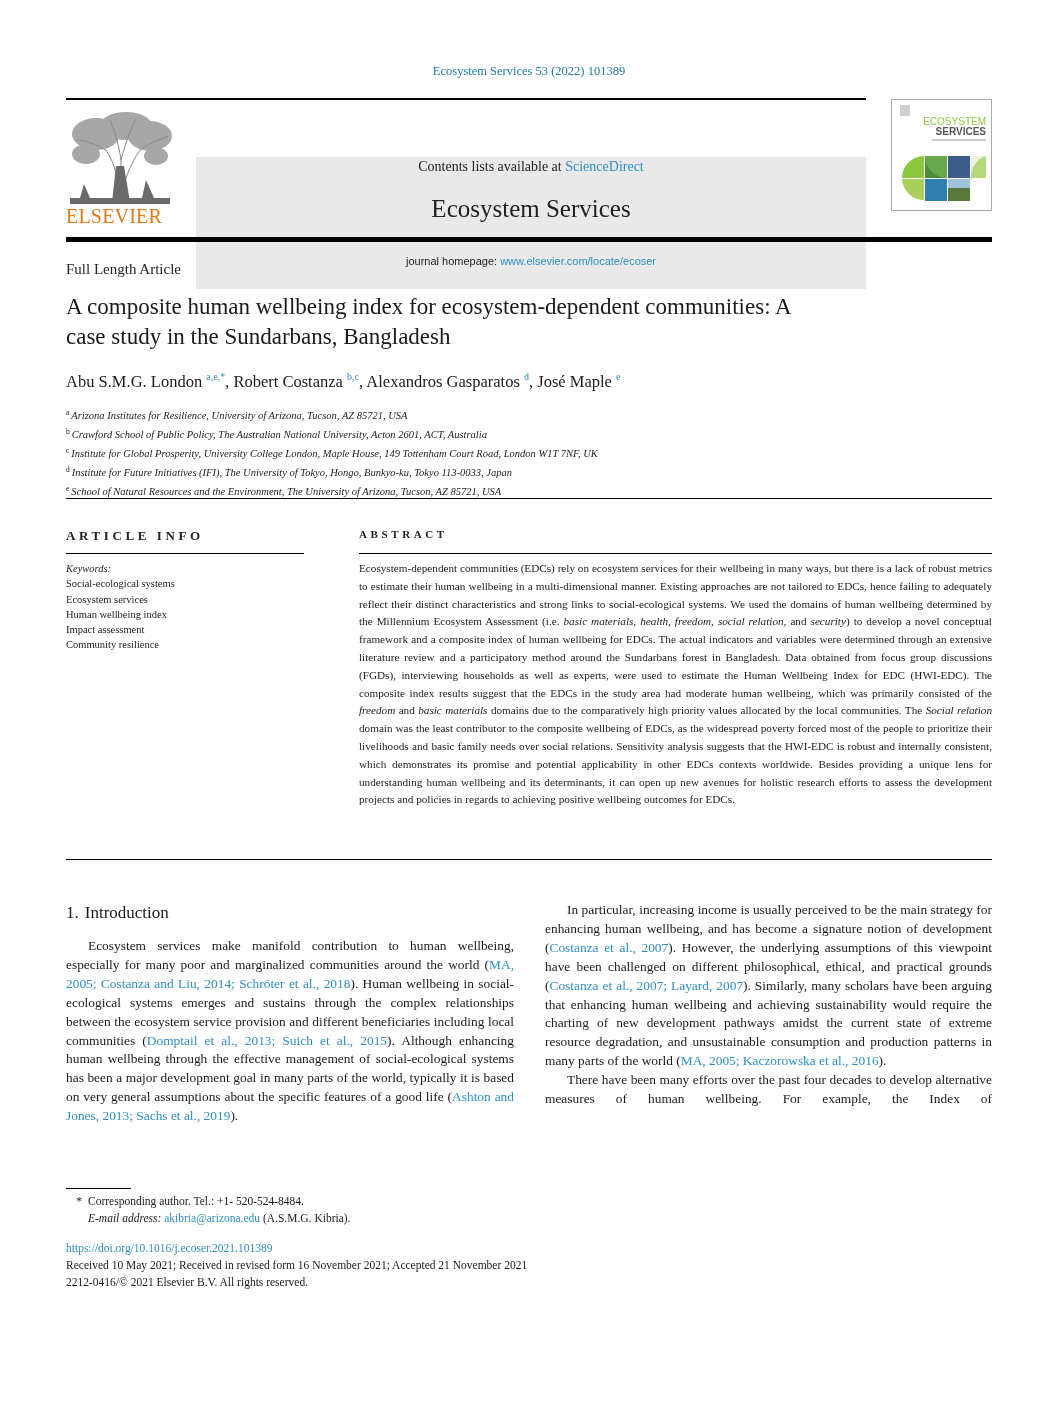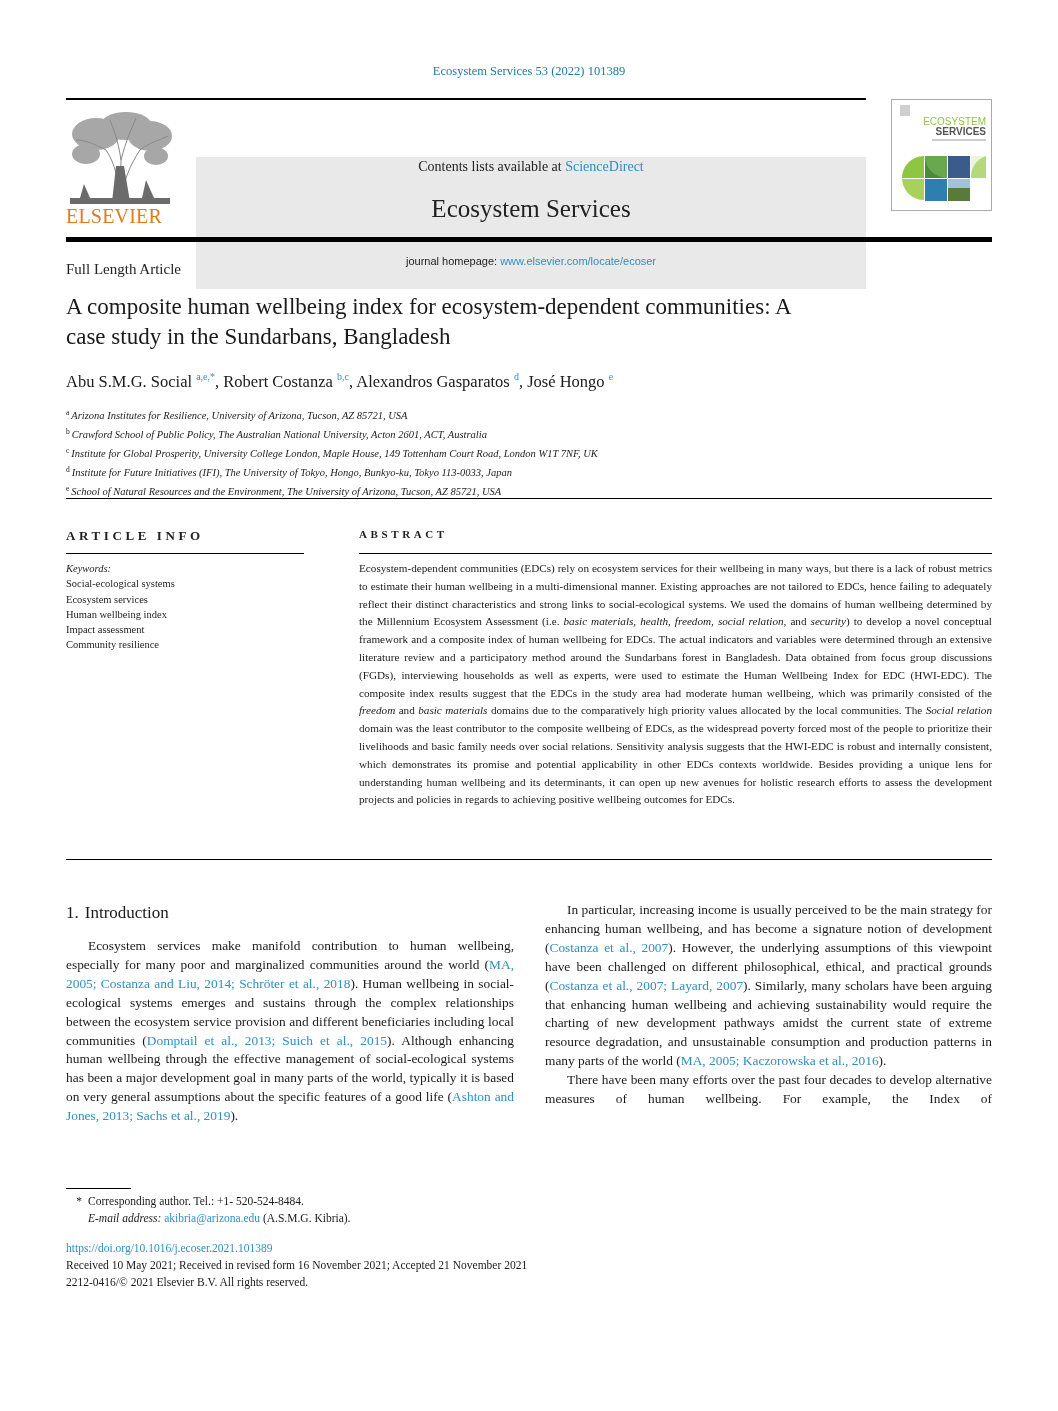--- a/index.html
+++ b/index.html
@@ -119,21 +119,21 @@
     <rect x="60" y="118" width="34" height="2" fill="#bbb"></rect>
   </svg>
 </div>
 
 <div id="thick-rule" class="abs"></div>
 
 <div id="article-type" class="abs">Full Length Article</div>
 <h1 id="article-title" class="abs" style="font-weight:normal;">A composite human wellbeing index for ecosystem-dependent communities: A case study in the Sundarbans, Bangladesh</h1>
 
 <div id="authors" class="abs">
-  <span><span>Abu S.M.G. Social</span> <sup>a,e,*</sup></span>, <span><span>Robert Costanza</span> <sup>b,c</sup></span>, <span><span>Alexandros Gasparatos</span> <sup>d</sup></span>, <span><span>José Hongo</span> <sup>e</sup></span>
+  <span><span>Abu S.M.G. London</span> <sup>a,e,*</sup></span>, <span><span>Robert Costanza</span> <sup>b,c</sup></span>, <span><span>Alexandros Gasparatos</span> <sup>d</sup></span>, <span><span>José Maple</span> <sup>e</sup></span>
 </div>
 
 <div id="affiliations" class="abs">
   <div><sup>a</sup><span>Arizona Institutes for Resilience, University of Arizona, Tucson, AZ 85721, USA</span></div>
   <div><sup>b</sup><span>Crawford School of Public Policy, The Australian National University, Acton 2601, ACT, Australia</span></div>
   <div><sup>c</sup><span>Institute for Global Prosperity, University College London, Maple House, 149 Tottenham Court Road, London W1T 7NF, UK</span></div>
   <div><sup>d</sup><span>Institute for Future Initiatives (IFI), The University of Tokyo, Hongo, Bunkyo-ku, Tokyo 113-0033, Japan</span></div>
   <div><sup>e</sup><span>School of Natural Resources and the Environment, The University of Arizona, Tucson, AZ 85721, USA</span></div>
 </div>
 

